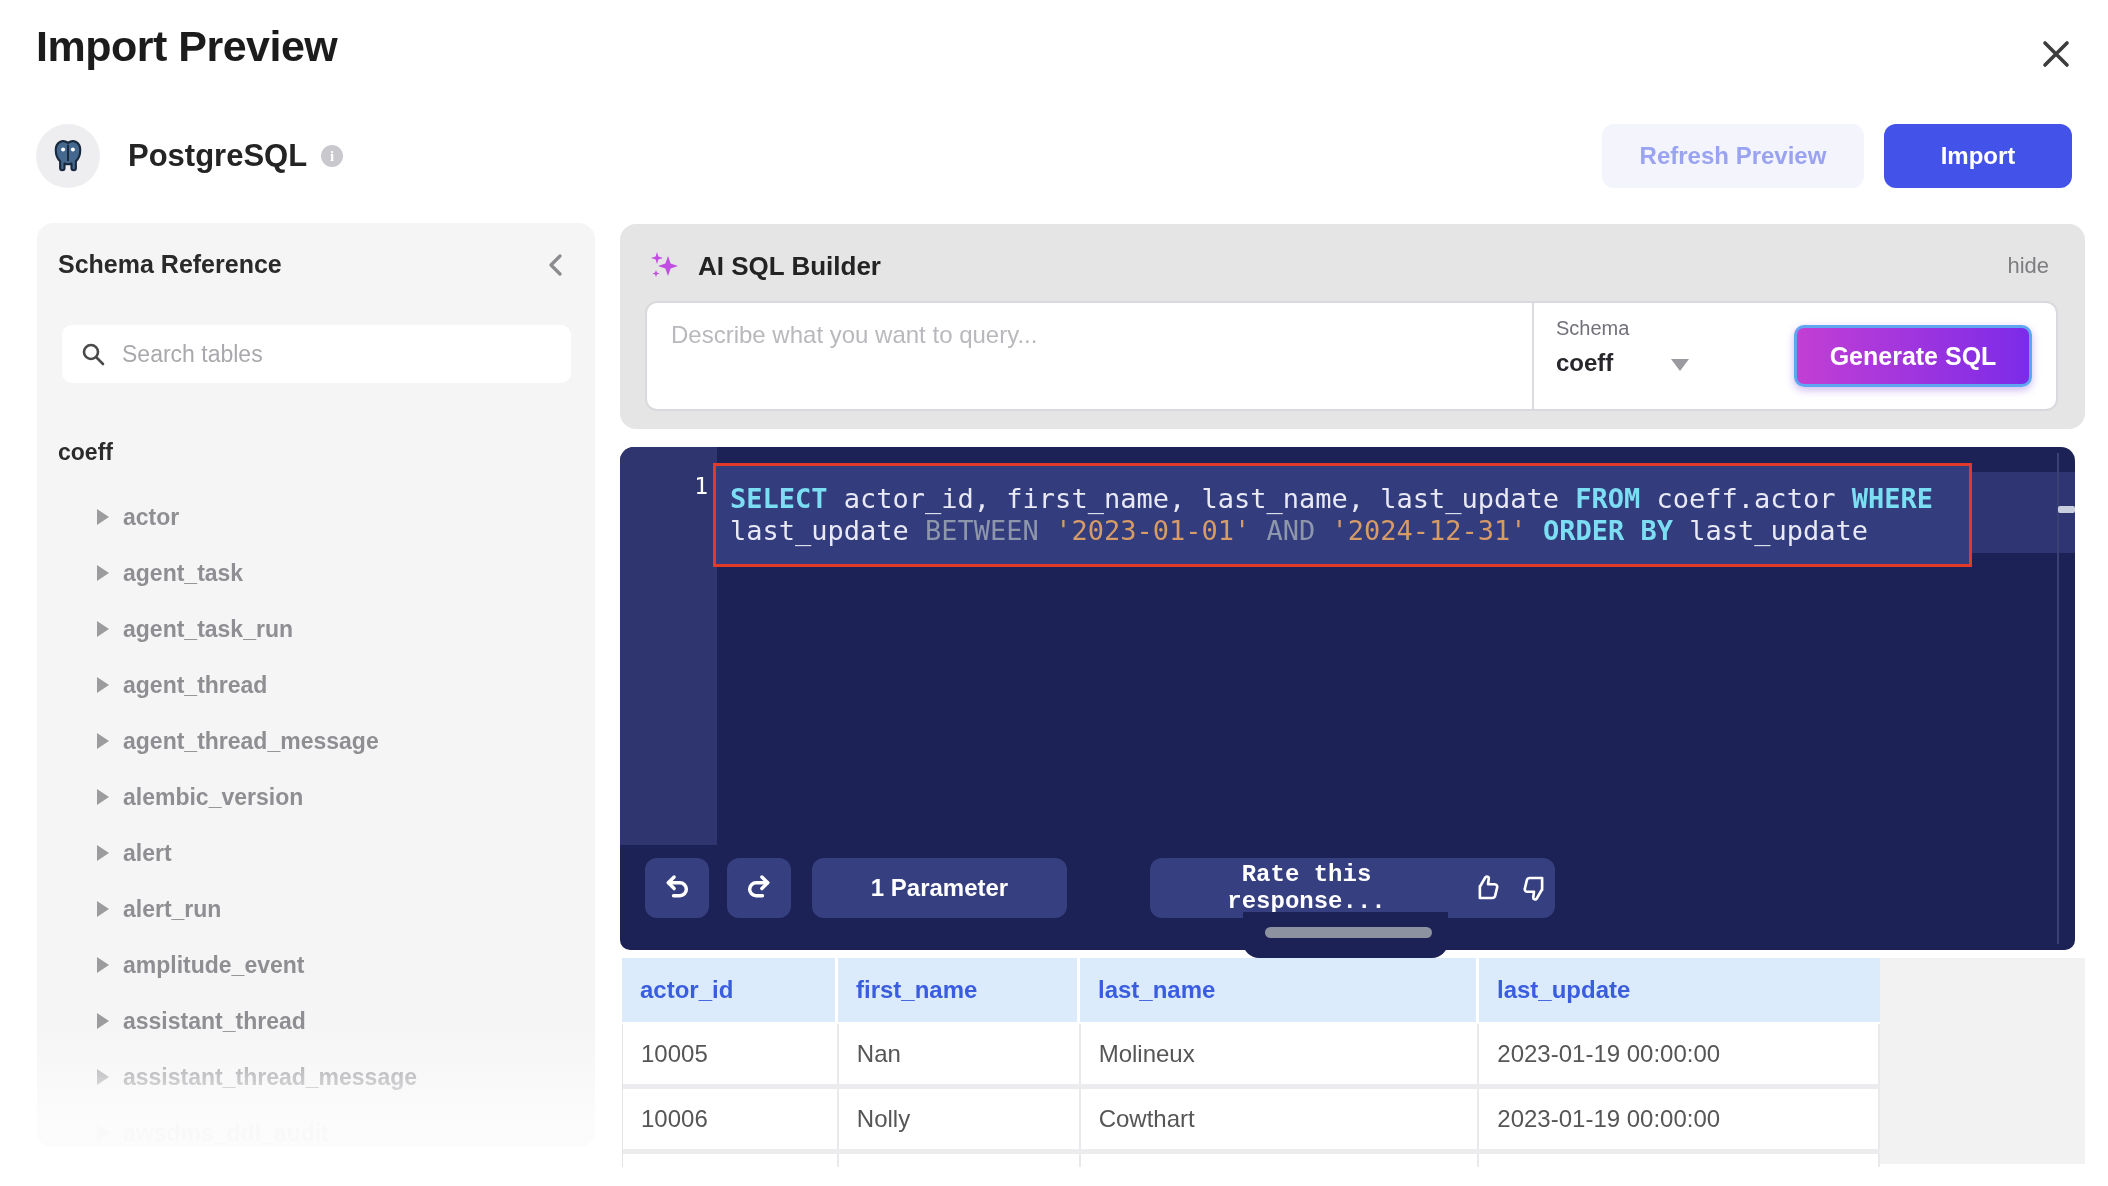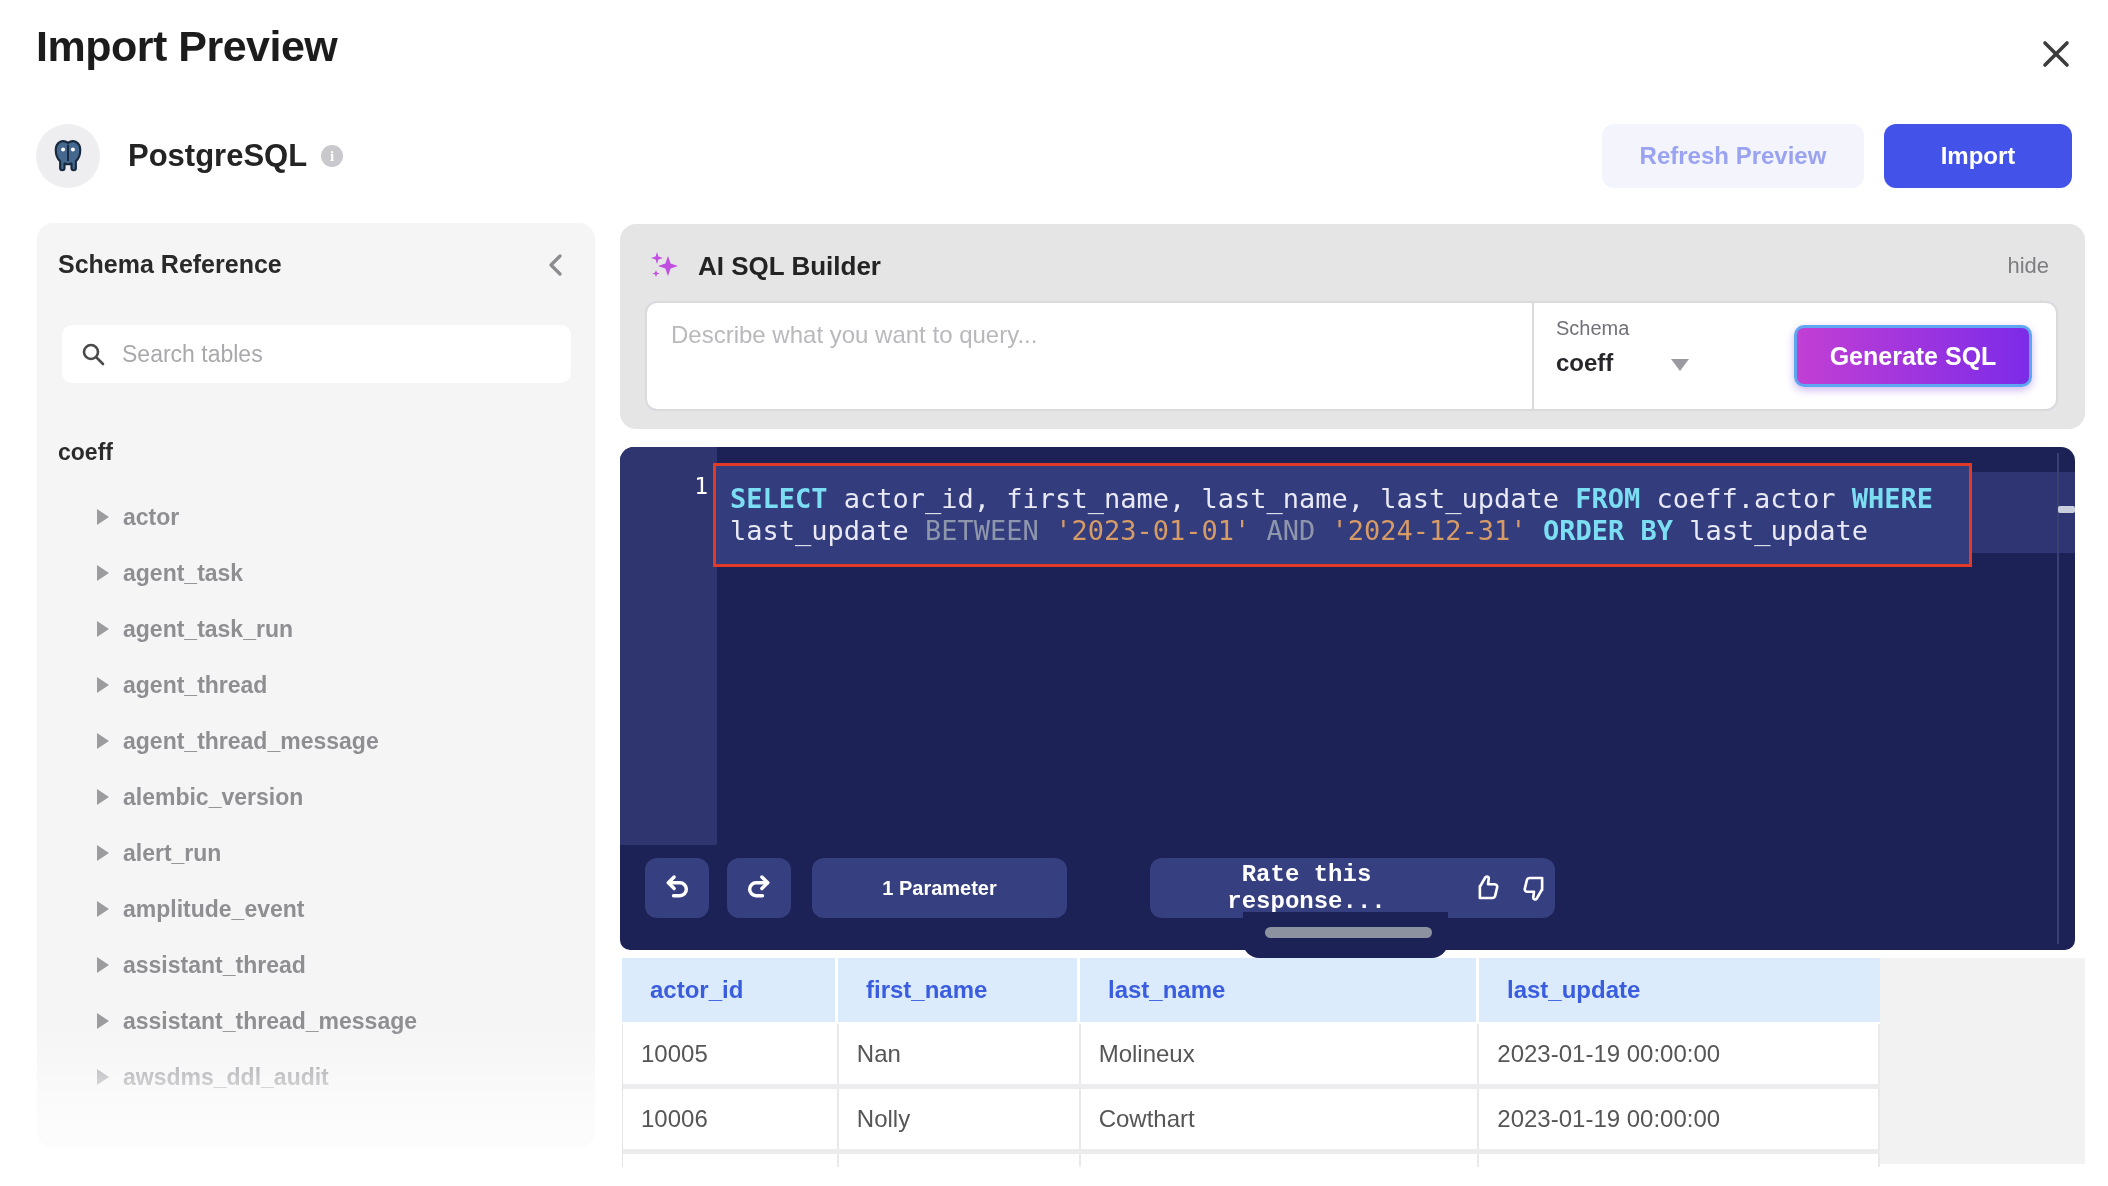--- a/index.html
+++ b/index.html
@@ -60,29 +60,29 @@
   .codeline.l2{top:45px;}
   .tok-kw{color:#7bdef2;font-weight:bold;}
   .tok-id{color:#e8e9f5;}
   .tok-op{color:#8e96ac;}
   .tok-str{color:#d79b66;}
   .minimap-line{position:absolute;right:16px;top:6px;bottom:6px;width:2px;background:#394173;}
   .mini-dash{position:absolute;right:0;top:59px;width:17px;height:7px;background:#c9cede;border-radius:2px;cursor:pointer;}
   .ed-btn{position:absolute;top:411px;height:60px;background:#363f80;border:none;border-radius:12px;color:#fff;cursor:pointer;display:flex;align-items:center;justify-content:center;font-family:inherit;}
   .undo-btn{left:25px;width:64px;}
   .redo-btn{left:107px;width:64px;}
-  .param-btn{left:192px;width:255px;font-size:20px;font-weight:bold;}
+  .param-btn{left:192px;width:255px;font-size:24px;font-weight:bold;}
   .rate-btn{left:530px;width:405px;font-size:24px;font-weight:bold;gap:16px;font-family:Liberation Mono, monospace;}
   .notch{position:absolute;left:623px;top:465px;width:205px;height:46px;background:#1d2256;border-radius:0 0 16px 16px;}
   .hscroll{position:absolute;left:22px;top:15px;width:167px;height:11px;background:#8d92a0;border-radius:6px;cursor:pointer;}
   
   .results{position:absolute;left:622px;top:958px;width:1463px;height:206px;}
   .res-filler{position:absolute;left:1258px;top:0;width:205px;height:206px;background:#f2f2f3;}
   .thead{display:flex;width:1258px;}
-  .th{height:64px;background:#dcebfb;color:#3a5de0;font-size:24px;font-weight:bold;display:flex;align-items:center;padding-left:28px;box-sizing:border-box;margin-right:3px;cursor:pointer;}
+  .th{height:64px;background:#dcebfb;color:#3a5de0;font-size:24px;font-weight:bold;display:flex;align-items:center;padding-left:18px;box-sizing:border-box;margin-right:3px;cursor:pointer;}
   .th:last-child{margin-right:0;}
   .rows-wrap{width:1258px;background:#ececee;margin-top:2px;border-left:1px solid #e4e4e6;box-sizing:border-box;}
   .tr{display:flex;background:#fff;height:60px;}
   .tr + .tr{margin-top:5px;}
   .td{font-size:24px;color:#565656;display:flex;align-items:center;padding-left:18px;box-sizing:border-box;border-right:2px solid #e9e9eb;height:100%;}
   .tr.partial{height:13px;margin-top:5px;overflow:hidden;}
   svg{display:block;}
 </style>
 </head>
 <body>
@@ -152,20 +152,24 @@
         <span class="tri"></span>
         <span class="tbl-label">agent_thread</span>
       </li>
       <li>
         <span class="tri"></span>
         <span class="tbl-label">agent_thread_message</span>
       </li>
       <li>
         <span class="tri"></span>
         <span class="tbl-label">alembic_version</span>
+      </li>
+      <li>
+        <span class="tri"></span>
+        <span class="tbl-label">alert</span>
       </li>
       <li>
         <span class="tri"></span>
         <span class="tbl-label">alert_run</span>
       </li>
       <li>
         <span class="tri"></span>
         <span class="tbl-label">amplitude_event</span>
       </li>
       <li>

